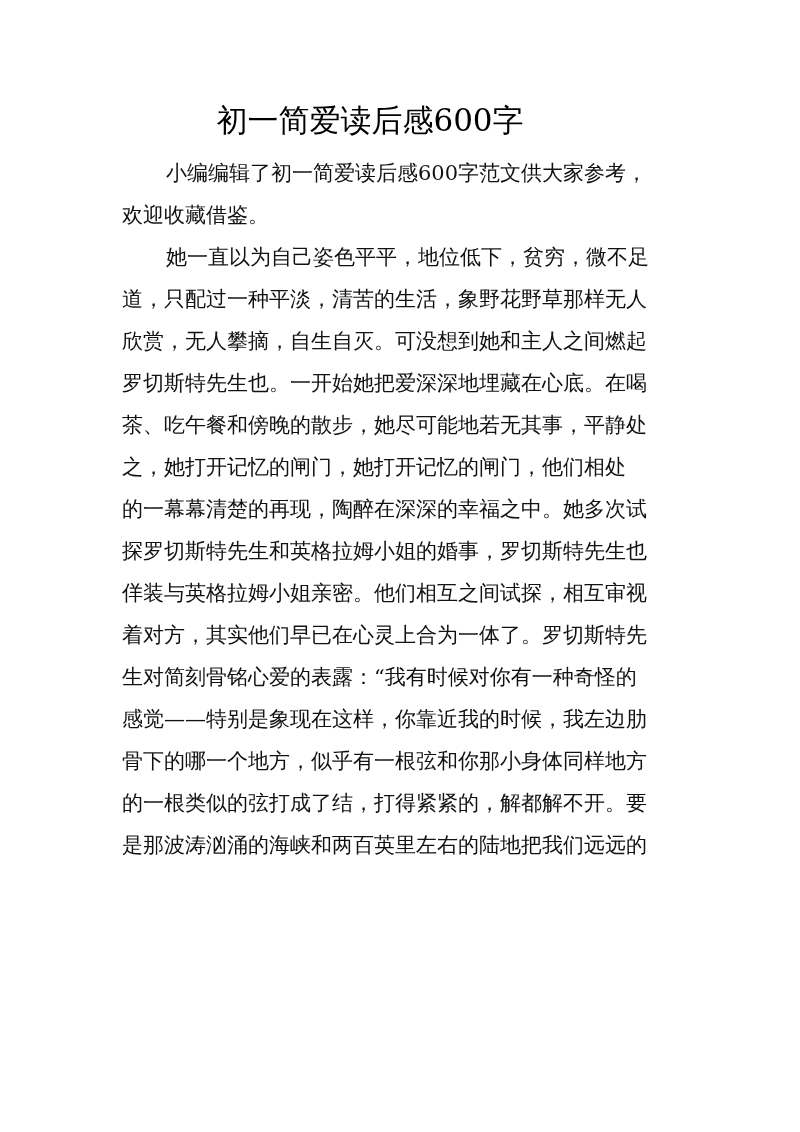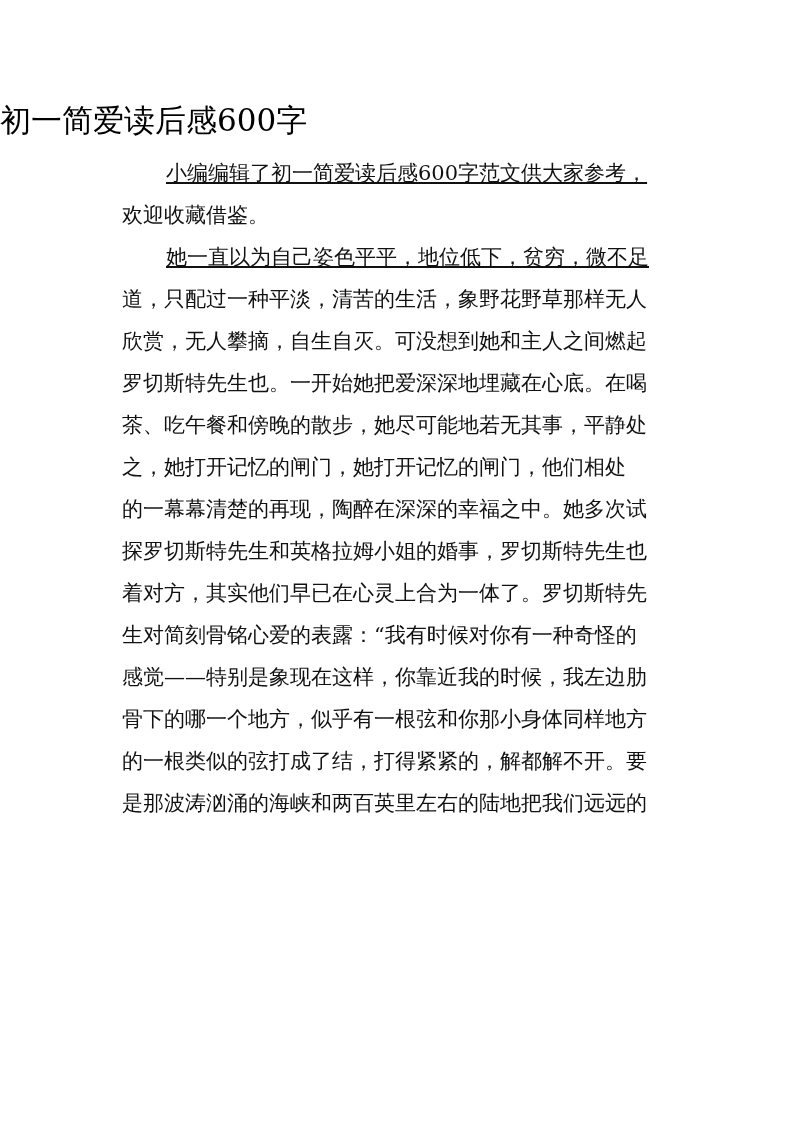--- a/index.html
+++ b/index.html
@@ -1,23 +1,23 @@
 <!DOCTYPE html>
 <html><head>
 <meta charset="utf-8">
 <style>
   html, body { margin: 0; padding: 0; background: #ffffff; }
   body { width: 800px; height: 1132px; position: relative; overflow: hidden;
          font-family: "DejaVu Serif", "Liberation Serif", serif; color: #111; }
   .page { position: absolute; left: 0; top: 0; width: 800px; height: 1132px; background: #fff; }
-  .title { position: absolute; left: 0; width: 740px; top: 98px; text-align: left;
+  .title { position: absolute; left: 0; width: 740px; top: 98px; text-align: center;
            font-size: 31px; line-height: 44px; color: #000; letter-spacing: 0px; }
   .body { position: absolute; left: 122px; top: 152px; width: 560px; }
   .line { font-size: 21px; height: 42px; line-height: 42px; white-space: nowrap; color: #111; }
-  .indent { padding-left: 44px; text-decoration: underline; }
+  .indent { padding-left: 44px; }
 </style>
 </head>
 <body>
 
 <div class="page">
   <div class="title">初一简爱读后感600字</div>
 
   <div class="body">
 
     <div>
@@ -28,20 +28,21 @@
 
     <div>
       <div class="line indent">她一直以为自己姿色平平，地位低下，贫穷，微不足</div>
       <div class="line">道，只配过一种平淡，清苦的生活，象野花野草那样无人</div>
       <div class="line">欣赏，无人攀摘，自生自灭。可没想到她和主人之间燃起</div>
       <div class="line">罗切斯特先生也。一开始她把爱深深地埋藏在心底。在喝</div>
       <div class="line">茶、吃午餐和傍晚的散步，她尽可能地若无其事，平静处</div>
       <div class="line">之，她打开记忆的闸门，她打开记忆的闸门，他们相处</div>
       <div class="line">的一幕幕清楚的再现，陶醉在深深的幸福之中。她多次试</div>
       <div class="line">探罗切斯特先生和英格拉姆小姐的婚事，罗切斯特先生也</div>
+      <div class="line">佯装与英格拉姆小姐亲密。他们相互之间试探，相互审视</div>
       <div class="line">着对方，其实他们早已在心灵上合为一体了。罗切斯特先</div>
       <div class="line">生对简刻骨铭心爱的表露：“我有时候对你有一种奇怪的</div>
       <div class="line">感觉——特别是象现在这样，你靠近我的时候，我左边肋</div>
       <div class="line">骨下的哪一个地方，似乎有一根弦和你那小身体同样地方</div>
       <div class="line">的一根类似的弦打成了结，打得紧紧的，解都解不开。要</div>
       <div class="line">是那波涛汹涌的海峡和两百英里左右的陆地把我们远远的</div>
     </div>
   </div>
 </div>
 

